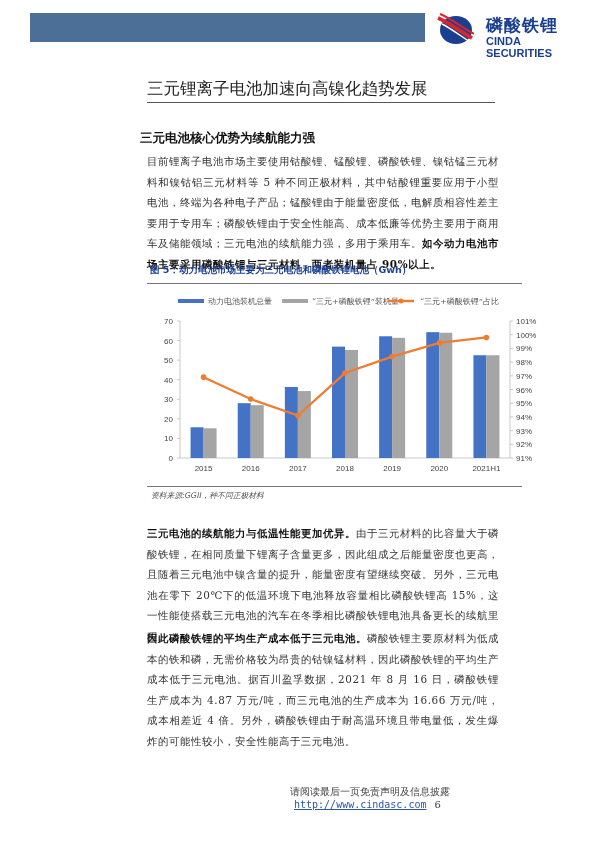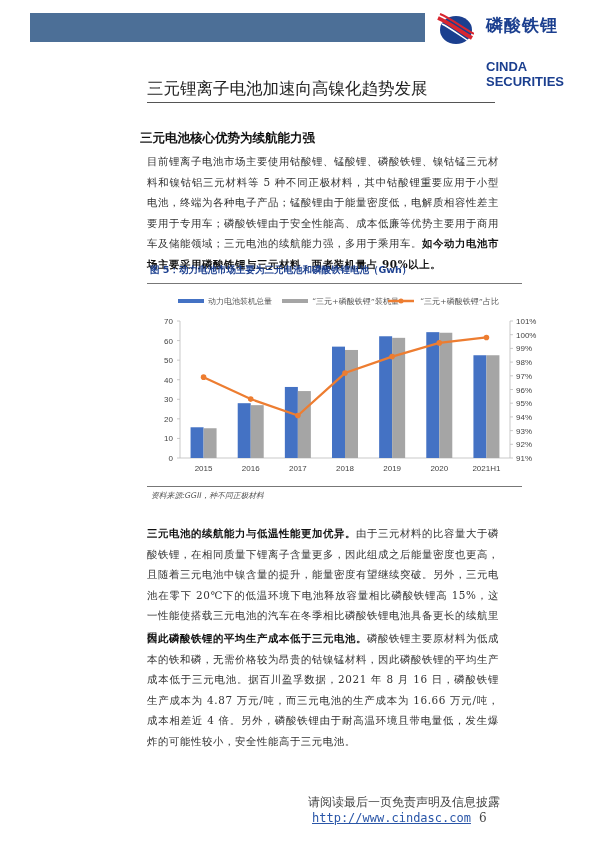--- a/index.html
+++ b/index.html
@@ -2,42 +2,42 @@
 <html><head>
 <meta charset="utf-8">
 <style>
   html, body { margin:0; padding:0; background:#fff; }
   body { width:600px; height:848px; position:relative; overflow:hidden;
          font-family:"DejaVu Sans","Liberation Sans",sans-serif; color:#222; }
   .hdr-bar { position:absolute; left:30px; top:13px; width:395px; height:29px; background:#4c6f97; }
   .logo { position:absolute; left:436px; top:12px; width:150px; height:34px; }
   .logo-mark { position:absolute; left:0; top:0; width:38px; height:34px; }
   .logo-cn { position:absolute; left:50px; top:2px; font-size:17px; font-weight:bold; color:#1b3f8f; letter-spacing:1px; }
-  .logo-en { position:absolute; left:50px; top:23px; font-size:13px; font-weight:bold; color:#1b3f8f; font-family:"Liberation Sans",sans-serif;margin-top:24px; }
+  .logo-en { position:absolute; left:50px; top:23px; font-size:11px; font-weight:bold; color:#1b3f8f; font-family:"Liberation Sans",sans-serif; }
 
   .sec-title { position:absolute; left:147px; top:78px; font-size:16.5px; color:#222; }
   .sec-rule { position:absolute; left:147px; top:102px; width:348px; height:1px; background:#555; }
 
   .sub-title { position:absolute; left:140px; top:130px; font-size:12.5px; font-weight:bold; color:#111; }
 
   .para { position:absolute; left:147px; width:352px; font-size:10.4px; line-height:20.5px; color:#333;
           font-family:"DejaVu Serif","Liberation Serif",serif; letter-spacing:0.6px; text-align:justify; }
   .para b { color:#111; }
   .p1 { top:151px; }
   .p2 { top:523px; }
   .p3 { top:628px; }
 
   .fig-title { position:absolute; left:150px; top:264px; font-size:9.5px; font-weight:bold; color:#1b3f8f; }
   .fig-rule { position:absolute; left:147px; top:283px; width:375px; height:1px; background:#777; }
   .chart { position:absolute; left:150px; top:293px; width:400px; height:185px; }
   .src-rule { position:absolute; left:147px; top:486px; width:375px; height:1px; background:#777; }
   .src { position:absolute; left:151px; top:490px; font-size:7.8px; color:#555; font-style:italic; }
 
-  .footer { position:absolute; left:308px; top:785px; font-size:12px; color:#444;
-            font-family:"DejaVu Serif","Liberation Serif",serif;margin-top:9px; }
+  .footer { position:absolute; left:290px; top:785px; font-size:10px; color:#444;
+            font-family:"DejaVu Serif","Liberation Serif",serif; }
   .footer a { color:#2a56a8; text-decoration:underline; font-family:"DejaVu Sans Mono","Liberation Mono",monospace; margin-left:4px; }
   .footer .pg { margin-left:8px; }
 </style>
 </head>
 <body>
 
 <div class="hdr-bar"></div>
 <div class="logo">
   <svg class="logo-mark" viewBox="0 0 38 34">
     <ellipse cx="20" cy="18" rx="16" ry="14" fill="#1b3f8f"></ellipse>

